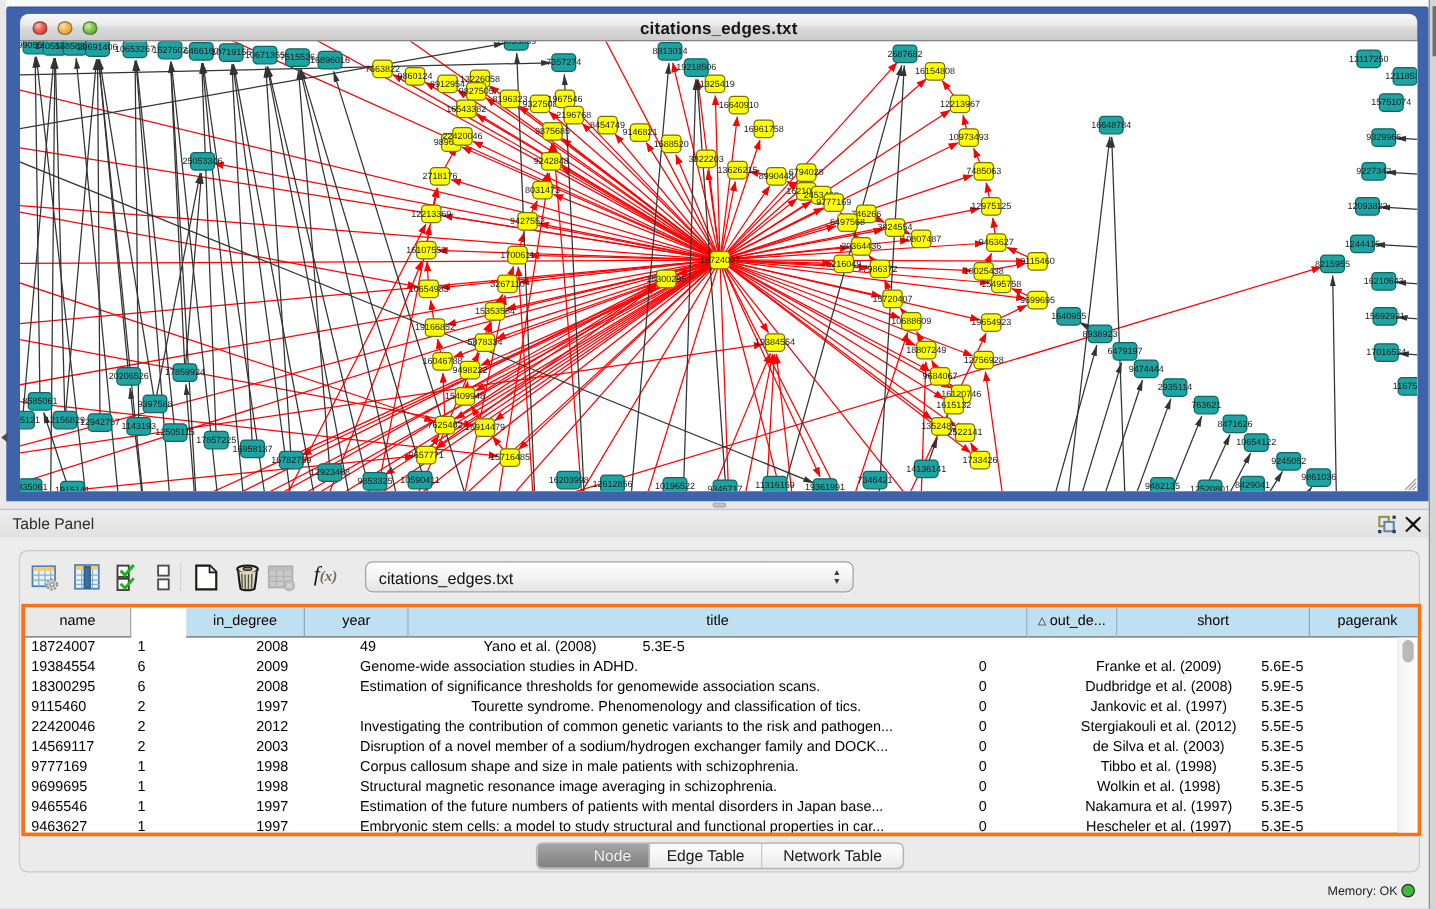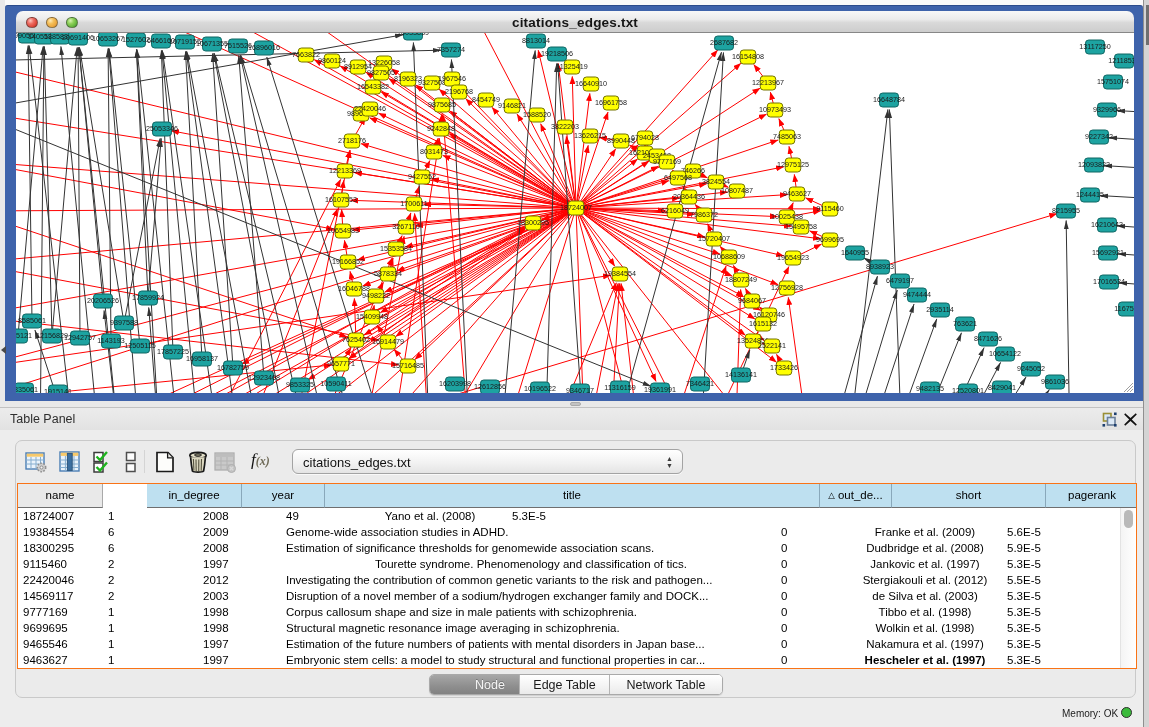--- a/index.html
+++ b/index.html
@@ -55,21 +55,21 @@
   .combo { position:absolute; left:276px; top:8px; width:391px; height:25px;
     border:1px solid #a3a3a3; border-radius:6px;
     background:linear-gradient(180deg,#ffffff 0%,#f2f2f2 55%,#e4e4e4 100%);
     box-shadow:0 1px 0 rgba(255,255,255,.7); }
   .combo-text { position:absolute; left:10px; top:5px; font-size:13px; color:#111; }
   .combo-arrows { position:absolute; right:9px; top:5px; font-size:7px; color:#3c3c3c;
     line-height:7px; text-align:center; }
 
   
   .grid { position:absolute; left:1px; top:42px; width:1120px; height:186px;
-    border:1px solid #f97316; background:#ffffff; overflow:hidden; }
+    border:3px solid #f97316; background:#ffffff; overflow:hidden; }
   .grid-header { position:absolute; left:0; top:0; height:24px; width:1118px; display:flex; }
   .th { height:24px; border-right:1px solid #89a8ba; border-bottom:1px solid #6f6f6f;
         font-size:11.5px; color:#000; text-align:center; line-height:23px;
         overflow:hidden; white-space:nowrap; flex:none; }
   .th.gray { background:#e9e9e9; border-right-color:#a9a9a9; }
   .th.blue { background:#bee0f0; }
   .th .sort { font-size:8.5px; position:relative; top:-1px; margin-right:3px; }
   .rows { position:absolute; left:0; top:24px; width:1101px; }
   .tr { display:flex; height:16px; width:1101px; }
   .td { font-size:11.5px; color:#000; line-height:16px; white-space:nowrap; overflow:hidden;
@@ -1138,21 +1138,21 @@
             <div class="td" style="width: 72px;">0</div>
             <div class="td center" style="width: 154px;">Nakamura et al. (1997)</div>
             <div class="td" style="width: 93px;">5.3E-5</div>
           </div>
           <div class="tr">
             <div class="td" style="width: 85px;">9463627</div>
             <div class="td" style="width: 95px;">1</div>
             <div class="td" style="width: 83px;">1997</div>
             <div class="td" style="width: 495px;">Embryonic stem cells: a model to study structural and functional properties in car...</div>
             <div class="td" style="width: 72px;">0</div>
-            <div class="td center" style="width: 154px; font-weight: bold;">Hescheler et al. (1997)</div>
+            <div class="td center" style="width: 154px;">Hescheler et al. (1997)</div>
             <div class="td" style="width: 93px;">5.3E-5</div>
           </div>
         </div>
       <div class="vscroll">
         <div class="vthumb"></div>
       </div>
     </div>
 
     <div class="tabs" id="tab-bar">
         <div class="tab selected" style="width: 90px;">Node Table</div>

